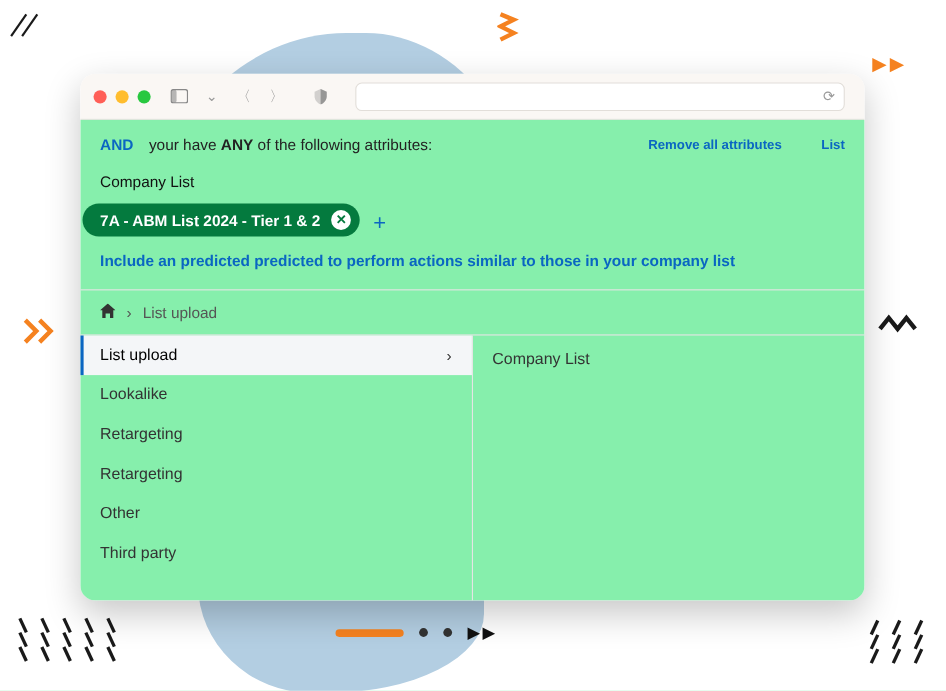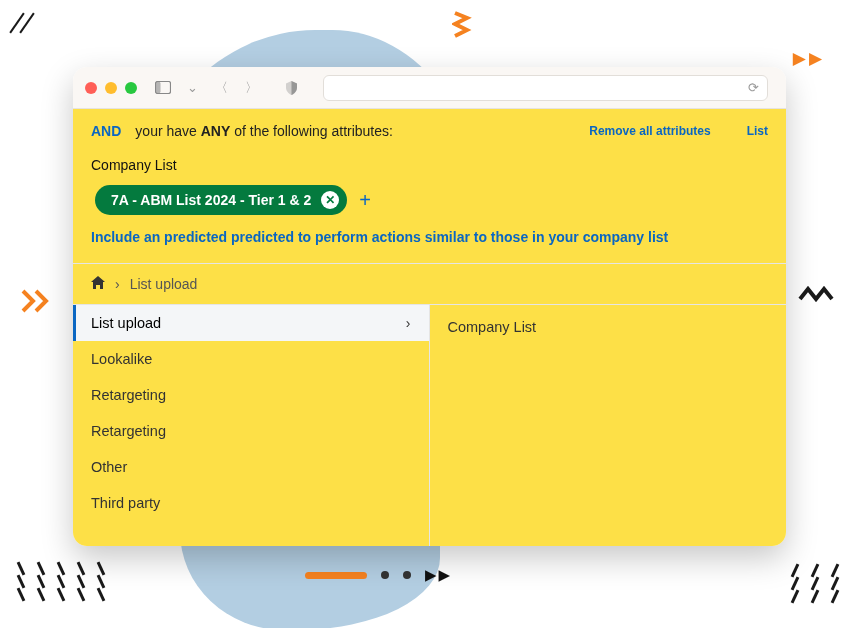--- a/index.html
+++ b/index.html
@@ -179,21 +179,21 @@
   display:flex;
   align-items:center;
   justify-content:flex-end;
   padding:0 8px;
   color:#9a9a9a;
   font-size:13px;
 }
 .tb-shield{margin-right:3px;}
 
 
-.app { flex:1; display:flex; flex-direction:column; background:#fde047; }
+.app { flex:1; display:flex; flex-direction:column; background:#86efac; }
 
 .filter-row {
   padding: 14px 18px 10px 18px;
   display:flex;
   align-items:center;
   gap:14px;
   font-size:14px;
 }
 .and-pill {
   color:#0a66c2;
@@ -209,23 +209,23 @@
 }
 .link-btn + .link-btn { margin-left:22px; }
 
 .company-label{
   padding: 8px 18px 6px 18px;
   font-size:14px;
   color:#111;
 }
 
 .chip-row {
-  padding: 6px 18px 10px 22px;
-  display:flex;
-  align-items:center;
+  padding: 6px 18px 10px 2px;
+  display:flex;
+  align-items:flex-end;
   gap:12px;
 }
 .chip {
   background:#047a3e;
   color:#fff;
   border-radius:18px;
   padding:6px 8px 6px 16px;
   display:flex;
   align-items:center;
   gap:10px;

